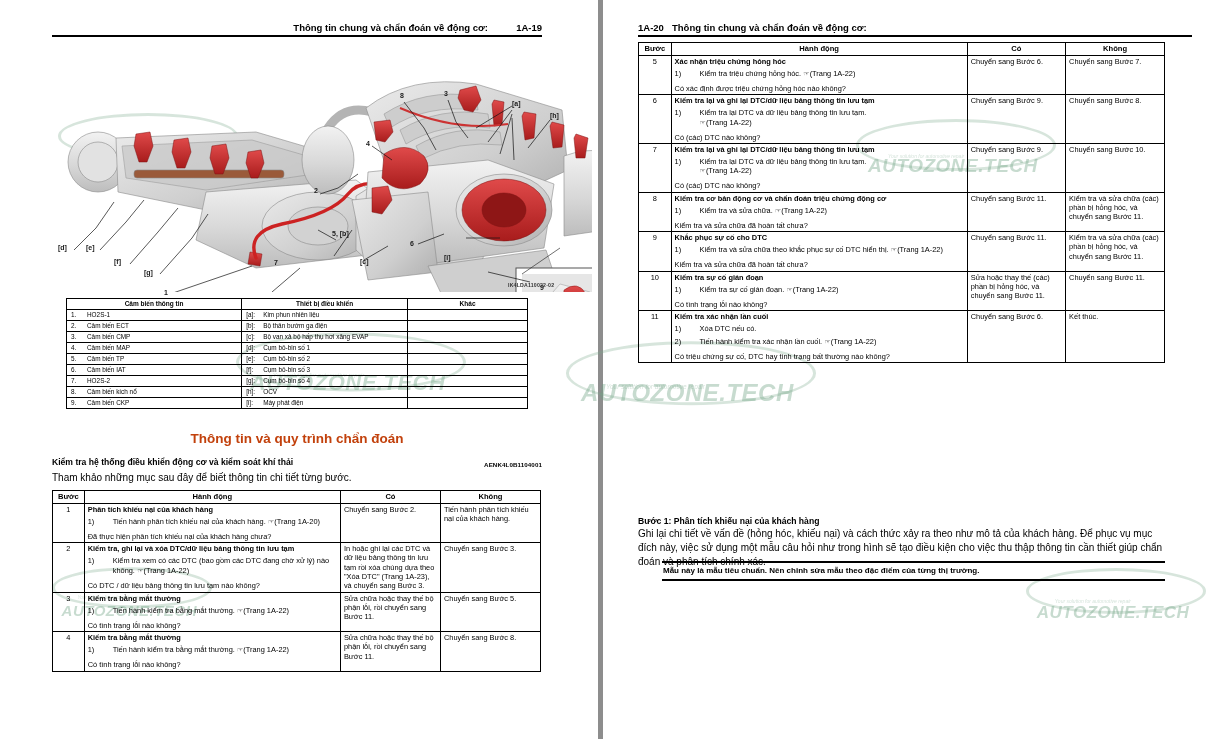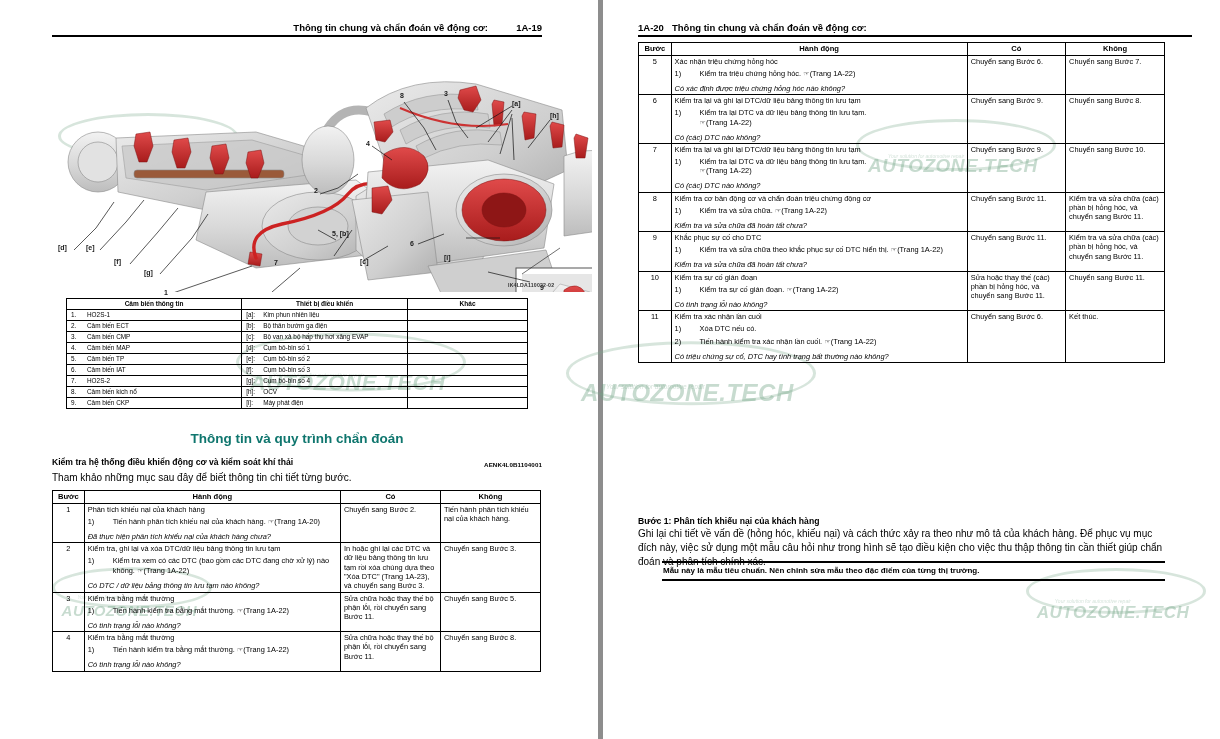--- a/index.html
+++ b/index.html
@@ -102,47 +102,47 @@
   }
   table.mtable th {
     text-align: center;
     font-weight: bold;
     font-size: 7.6px;
     padding: 1px 2px;
   }
   .ctr { text-align: center; }
 
   
-  .step-title { font-weight: normal; }
+  .step-title { font-weight: bold; }
   .step-li {
     display: flex; margin-top: 3px;
   }
   .step-li .num { width: 13px; flex: none; }
   .step-li .txt { flex: 1; padding-left: 12px; }
-  .step-q { font-style: italic; margin-top: 5px; }
+  .step-q { margin-top: 5px; }
   .ptr { font-family: "DejaVu Sans", sans-serif; font-size: 7px; }
 
   
   table.legend {
     border-collapse: collapse; width: 100%; table-layout: fixed;
   }
   table.legend th, table.legend td {
     border: 1px solid #000;
     font-size: 6.4px;
     line-height: 1.25;
     padding: 1px 4px;
     color: #000;
   }
   table.legend th { text-align: center; font-weight: bold; font-size: 6.5px; }
   table.legend td .idx { display: inline-block; width: 16px; }
   table.legend td .tag { display: inline-block; width: 17px; }
 
   
   .sec-title {
-    text-align: center; font-weight: bold; font-size: 13.5px; color: #0f766e;
+    text-align: center; font-weight: bold; font-size: 13.5px; color: #c2410c;
   }
   .sub-title { font-weight: bold; font-size: 8.6px; color: #000; }
   .body-p { font-size: 10px; color: #000; line-height: 1.42; }
   .doc-code {
     font-size: 6.2px; font-weight: bold; color: #000; letter-spacing: .1px;
   }
 
   
   .note-wrap { }
   .note-label { font-size: 8px; font-weight: bold; color: #000; }

